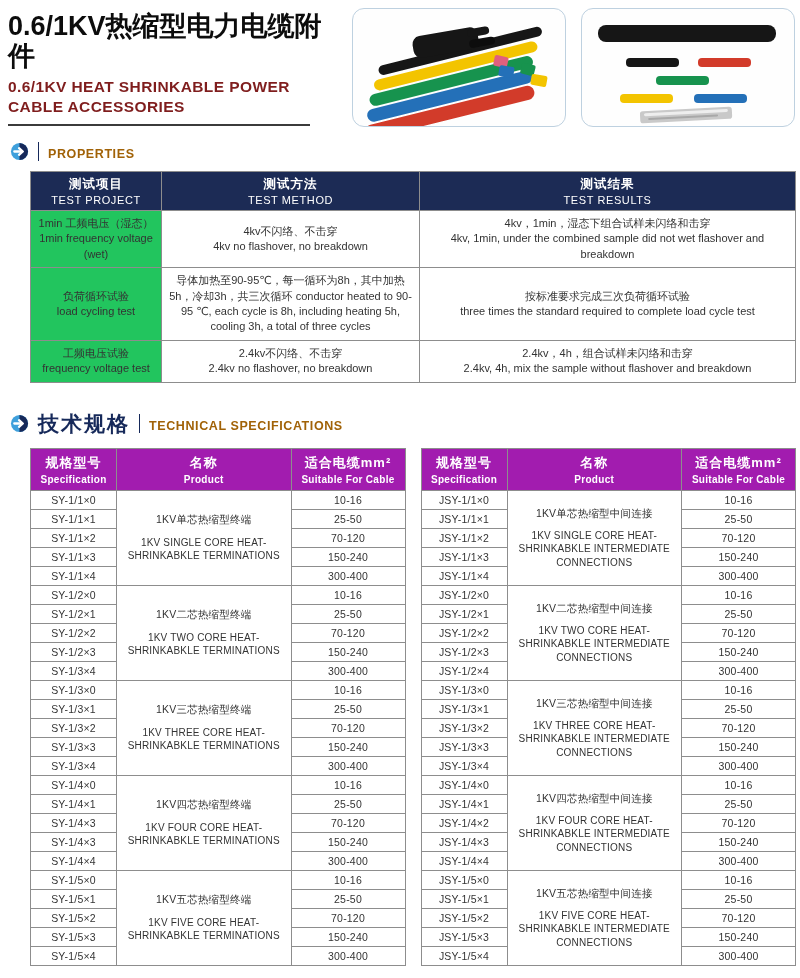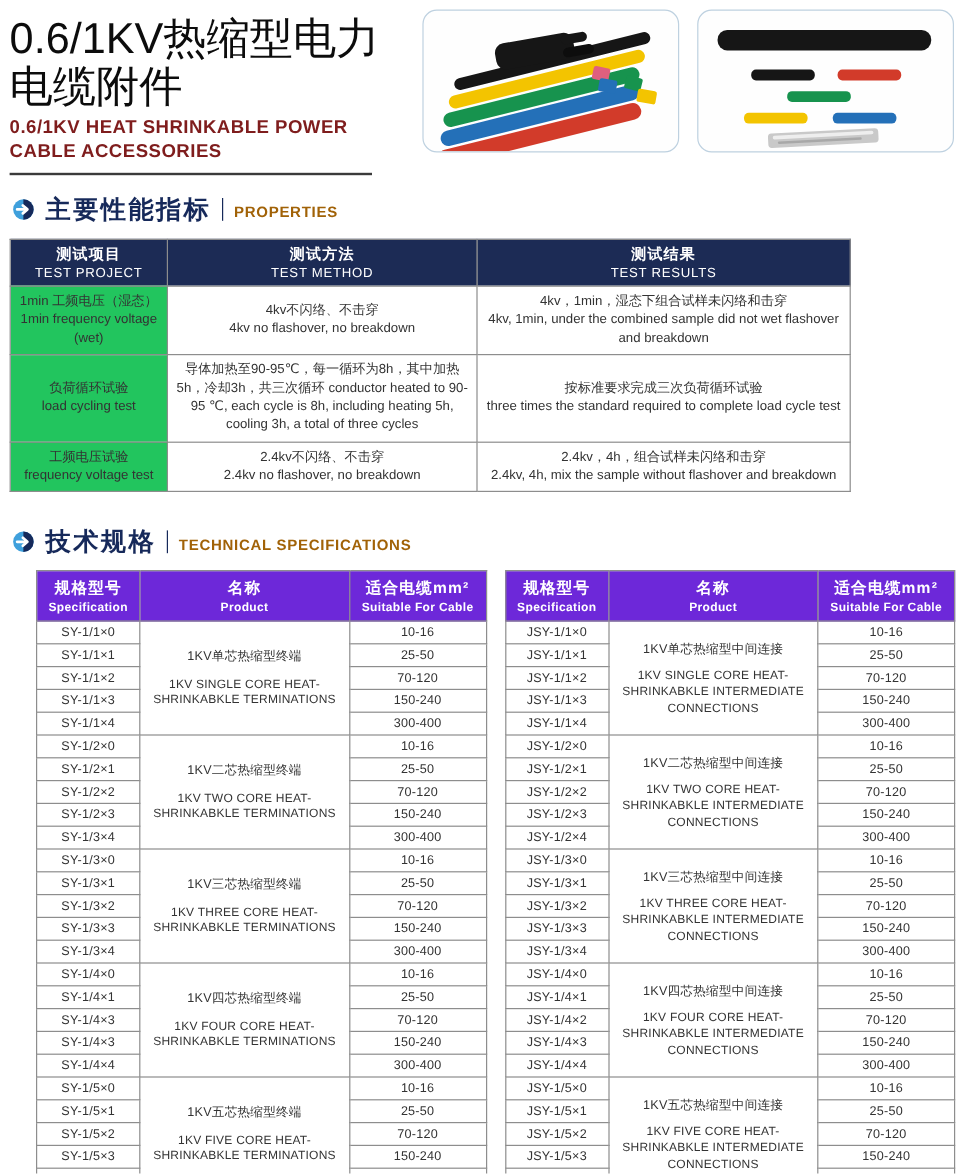--- a/index.html
+++ b/index.html
@@ -9,52 +9,52 @@
     background: #ffffff;
     font-family: "Liberation Sans", "DejaVu Sans", sans-serif;
     color: #222;
     overflow: hidden;
   }
   .page { padding: 8px 5px 0 8px; }
 
   
   .top { display: flex; align-items: flex-start; }
   .titles { flex: 0 0 332px; padding-top: 2px; }
-  .title-zh { font-size: 36px; font-weight: normal; color: #0c0c0c; margin: 2px 0 6px 0; letter-spacing: 0px; line-height: 1.1; }
+  .title-zh { font-size: 27px; font-weight: bold; color: #0c0c0c; margin: 2px 0 6px 0; letter-spacing: 0px; line-height: 1.1; }
   .title-en { font-size: 15.5px; color: #7f1d1d; font-weight: 600; letter-spacing: 0.4px; line-height: 1.25; }
   .title-rule { margin-top: 8px; width: 302px; border-top: 2px solid #3b3b3b; height: 0; }
   .photos { display: flex; gap: 15px; margin-left: auto; }
   .photo { width: 214px; height: 119px; border: 1px solid #bed1e0; border-radius: 12px; background: #fefefe; overflow: hidden; }
 
   
   .sec-head { display: flex; align-items: center; gap: 9px; margin: 15px 0 10px 2px; }
   .sec-icon { width: 19px; height: 19px; display: block; }
   .sec-zh { font-size: 21px; font-weight: bold; color: #16295a; letter-spacing: 2px; }
   .sec-sep { width: 1px; height: 19px; background: #16295a; }
   .sec-en { font-size: 12.5px; font-weight: bold; color: #a16207; letter-spacing: 0.6px; margin-top: 5px; }
 
   
   table { border-collapse: collapse; }
-  .props { width: 701px; table-layout: fixed; }
+  .props { width: 766px; margin-left: 22px; table-layout: fixed; }
   .props th, .props td { border: 1px solid #8d8d8d; text-align: center; vertical-align: middle; }
   .props thead th { background: #1c2b55; color: #ffffff; padding: 4px 4px; height: 34px; }
   .props th .zh { font-size: 12.5px; font-weight: bold; letter-spacing: 1px; }
   .props th .en { font-size: 11px; font-weight: normal; letter-spacing: 0.6px; margin-top: 1px; }
   .props td { font-size: 11px; color: #333; line-height: 1.4; padding: 5px 6px; }
   .props td.project { background: #22c55e; }
   .props td span { display: block; }
   .props td.flow span { display: inline; }
   .col-project { width: 131px; }
   .col-method  { width: 258px; }
 
   
   .spec-wrap { display: flex; gap: 15px; margin-left: 22px; width: 766px; }
   .spec { flex: 1; table-layout: fixed; }
   .spec th, .spec td { border: 1px solid #8d8d8d; text-align: center; vertical-align: middle; }
-  .spec th { background: #6d28d9; color: #ffffff; padding: 4px 2px; height: 42px; }
+  .spec th { background: #a21caf; color: #ffffff; padding: 4px 2px; height: 42px; }
   .spec th .zh { font-size: 13px; font-weight: bold; letter-spacing: 1px; }
   .spec th .en { font-size: 10px; font-weight: bold; letter-spacing: 0.3px; margin-top: 2px; }
   .spec td { font-size: 10.5px; color: #333; height: 19px; padding: 1px 2px; letter-spacing: 0.2px; }
   .spec td.product { line-height: 1.35; padding: 4px 6px; }
   .spec .pzh { font-size: 10.5px; margin-bottom: 9px; }
   .spec .pen { font-size: 10px; }
   .spec col.c-model { width: 86px; }
   .spec col.c-cable { width: 114px; }
 </style>
 </head>
@@ -109,21 +109,20 @@
       </div>
     </div>
   </div>
 
   <div class="sec-head">
     <svg class="sec-icon" viewBox="0 0 20 20">
       <circle cx="10" cy="10" r="9" fill="#3fa0dc"></circle>
       <path d="M10 1 a9 9 0 0 1 0 18 z" fill="#16295a"></path>
       <path d="M4.5 10 h8 M9.5 6.5 L13.5 10 L9.5 13.5" stroke="#ffffff" stroke-width="2.4" fill="none" stroke-linecap="round" stroke-linejoin="round"></path>
     </svg>
-    <span class="sec-zh">主要性能指标</span>
     <span class="sec-sep"></span>
     <span class="sec-en">PROPERTIES</span>
   </div>
 
   <table class="props">
     <colgroup>
         <col class="col-project">
         <col class="col-method">
         <col>
       </colgroup>

